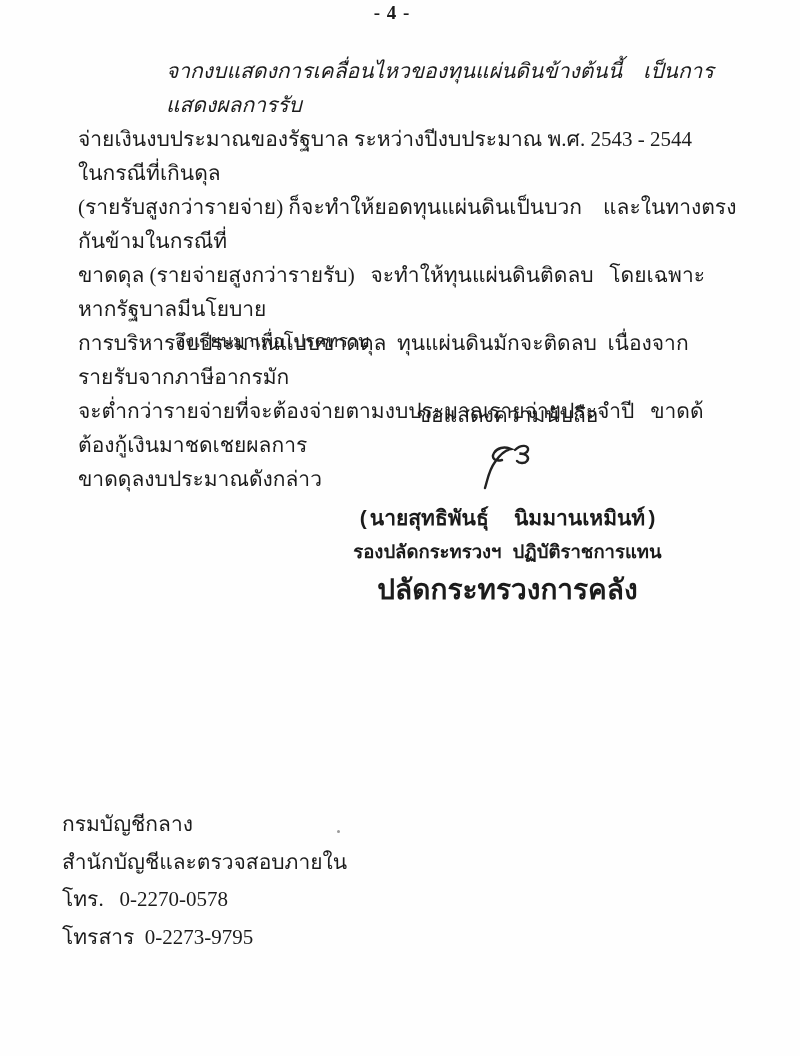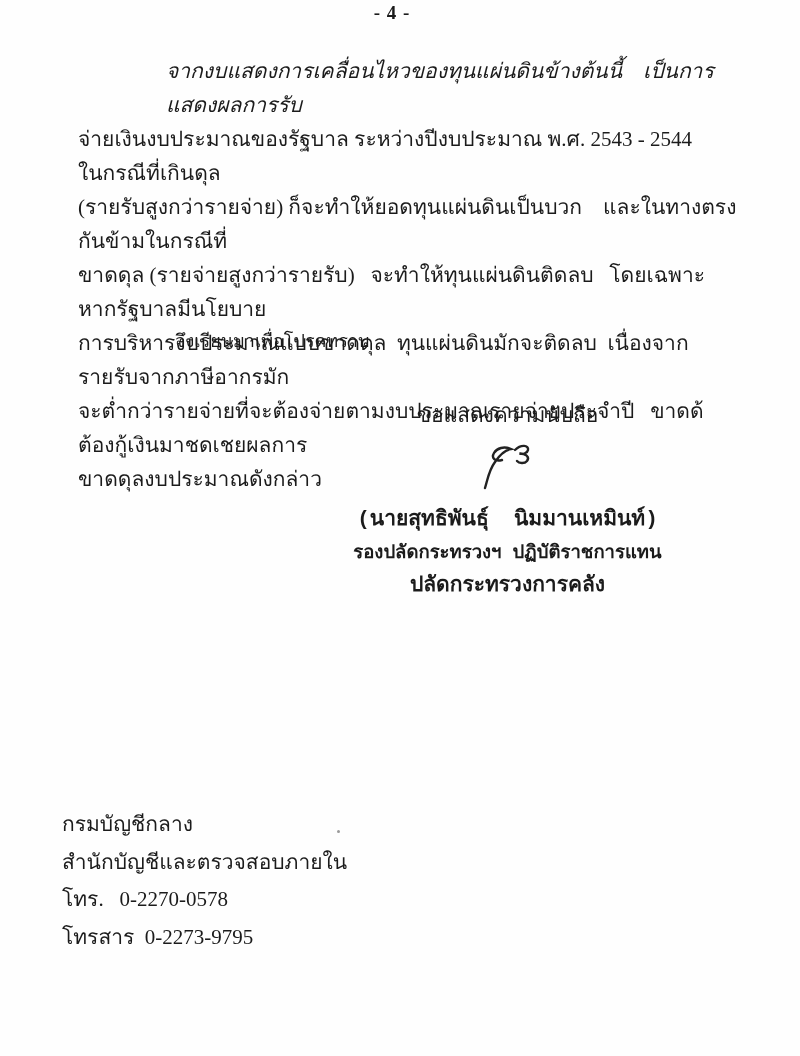--- a/index.html
+++ b/index.html
@@ -71,21 +71,21 @@
     margin-top: 2px;
   }
   .signer-title-1 {
     font-size: 18.5px;
     font-weight: bold;
     margin-top: 3px;
     white-space: pre-wrap;
     text-align: center;
   }
   .signer-title-2 {
-    font-size: 21px;
+    font-size: 28px;
     font-weight: bold;
     margin-top: 1px;
     white-space: pre-wrap;
   }
   .footer-block {
     position: absolute;
     top: 806px;
     left: 62px;
     font-size: 21px;
     line-height: 37.5px;

